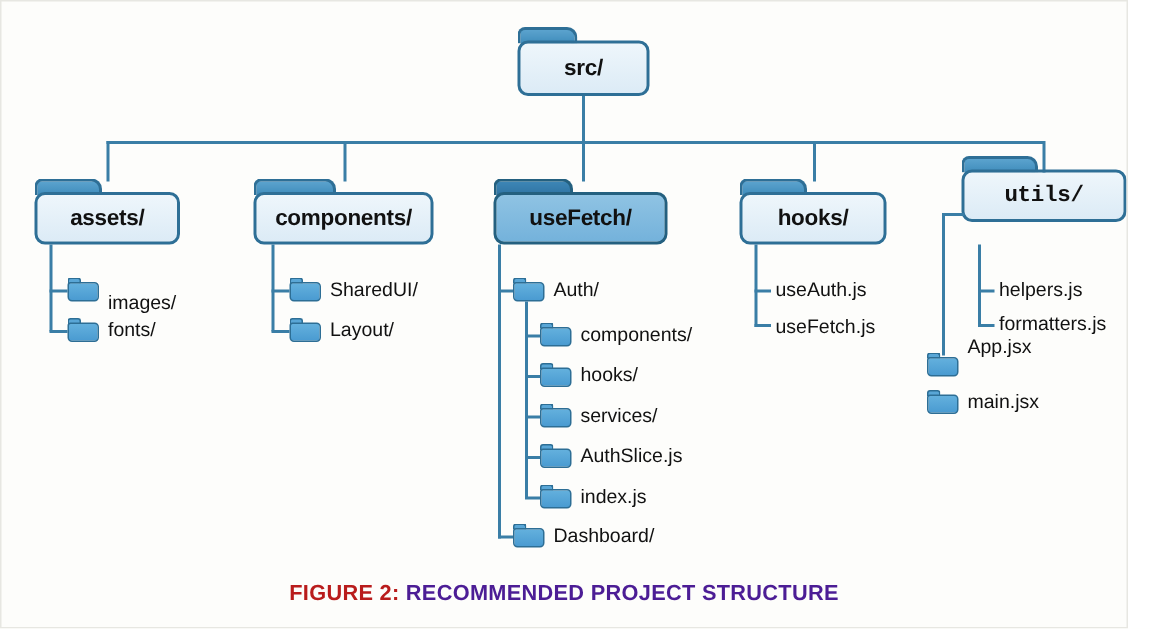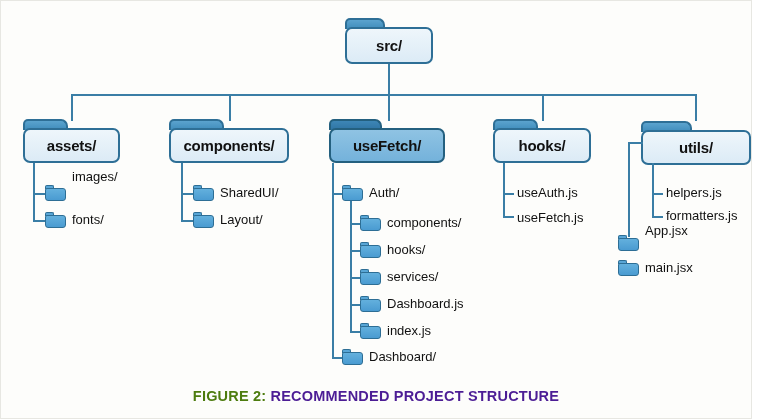--- a/index.html
+++ b/index.html
@@ -126,21 +126,21 @@
   #caption {
     position: absolute;
     left: 0;
     right: 0;
     bottom: 14px;
     text-align: center;
     font-size: 14.5px;
     font-weight: bold;
     letter-spacing: 0.2px;
   }
-  #caption .cap-label { color: #4d7c0f; }
+  #caption .cap-label { color: #b91c1c; }
   #caption .cap-title { color: #4c1d95; }
 </style>
 </head>
 <body>
 
 <div id="figure-root">
 
   <div class="node" style="left:344px; top:17px; width:88px; height:46px;">
     <div class="tab"></div>
     <div class="body">
@@ -179,36 +179,36 @@
     </div>
   </div>
 
   <div class="node" style="left:492px; top:118px; width:98px; height:44px;">
     <div class="tab"></div>
     <div class="body">
       <span class="label">hooks/</span>
     </div>
   </div>
 
-  <div class="node" style="left:640px; top:120px; width:110px; height:44px;">
+  <div class="node" style="left:640px; top:103px; width:110px; height:44px;font-family:Liberation Mono, monospace;">
     <div class="tab"></div>
     <div class="body">
       <span class="label">utils/</span>
     </div>
   </div>
 
   <div class="vline" style="left:32px; top:162px; height:58px;"></div>
   <div class="hline" style="left:32px; top:192px; width:12px;"></div>
   <div class="hline" style="left:32px; top:219px; width:12px;"></div>
 
   <div class="fico" style="left:44px; top:184px;">
     <div class="ftab"></div>
     <div class="fbody"></div>
   </div>
-  <div class="leaf" style="left:71px; top:168px;">images/</div>
+  <div class="leaf" style="left:71px; top:193px;">images/</div>
 
   <div class="fico" style="left:44px; top:211px;">
     <div class="ftab"></div>
     <div class="fbody"></div>
   </div>
   <div class="leaf" style="left:71px; top:211px;">fonts/</div>
 
   <div class="vline" style="left:180px; top:162px; height:58px;"></div>
   <div class="hline" style="left:180px; top:192px; width:12px;"></div>
   <div class="hline" style="left:180px; top:219px; width:12px;"></div>
@@ -263,21 +263,21 @@
   <div class="fico" style="left:359px; top:268px;">
     <div class="ftab"></div>
     <div class="fbody"></div>
   </div>
   <div class="leaf" style="left:386px; top:268px;">services/</div>
 
   <div class="fico" style="left:359px; top:295px;">
     <div class="ftab"></div>
     <div class="fbody"></div>
   </div>
-  <div class="leaf" style="left:386px; top:295px;">Dashboard.js</div>
+  <div class="leaf" style="left:386px; top:295px;">AuthSlice.js</div>
 
   <div class="fico" style="left:359px; top:322px;">
     <div class="ftab"></div>
     <div class="fbody"></div>
   </div>
   <div class="leaf" style="left:386px; top:322px;">index.js</div>
 
   <div class="vline" style="left:502px; top:162px; height:55px;"></div>
   <div class="hline" style="left:502px; top:192px; width:11px;"></div>
   <div class="hline" style="left:502px; top:215px; width:11px;"></div>

